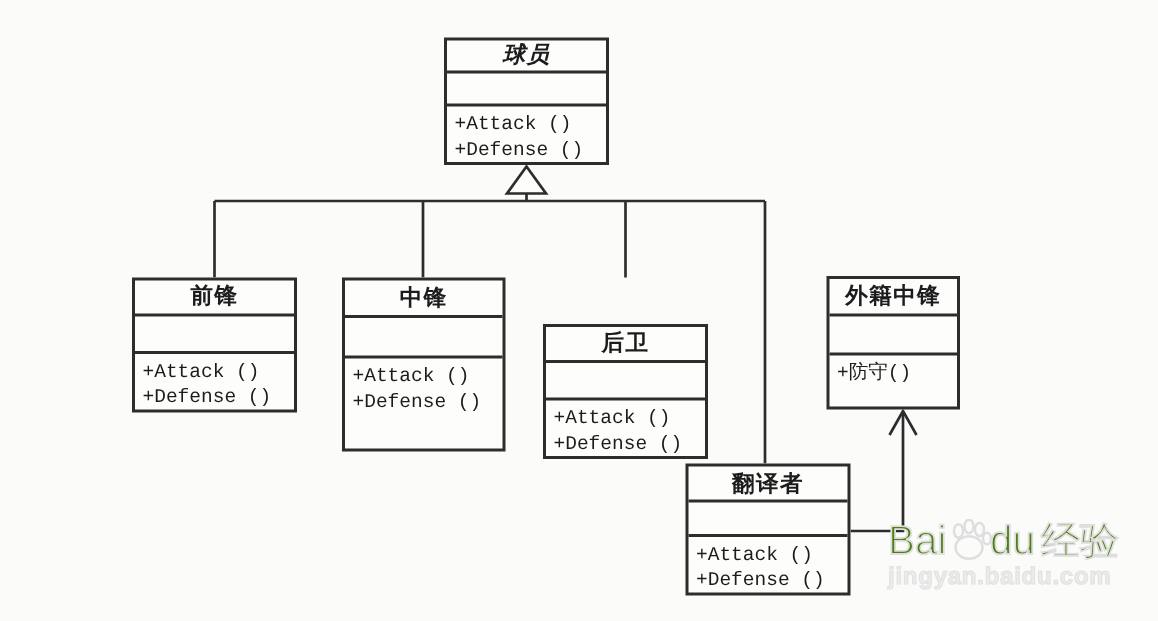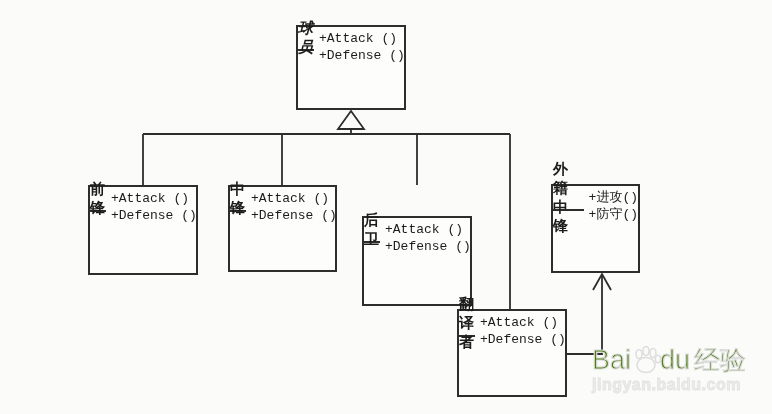--- a/index.html
+++ b/index.html
@@ -15,21 +15,21 @@
   }
   .connector-layer{
     position:absolute;left:0;top:0;width:772px;height:414px;
     pointer-events:none;
   }
   .uml-class{
     position:absolute;
     background:#fdfdfc;
     border:2px solid #2d2d2d;
     box-sizing:border-box;
-    display:flex;flex-direction:row;
+    display:flex;flex-direction:column;
   }
   .uml-class .cname{
     display:flex;align-items:center;justify-content:center;
     font-weight:bold;font-size:15px;color:#1c1c1c;
     border-bottom:2px solid #2d2d2d;
     letter-spacing:1px;
   }
   .uml-class .cname.abstract{font-style:italic;}
   .uml-class .cattrs{
     border-bottom:2px solid #2d2d2d;
@@ -91,36 +91,36 @@
     <div class="cattrs" style="height:23px;"></div>
     <div class="cmethods"><div>+Attack ()</div><div>+Defense ()</div></div>
   </div>
 
   <div class="uml-class" style="left:88px;top:185px;width:110px;height:90px;">
     <div class="cname" style="height:23px;">前锋</div>
     <div class="cattrs" style="height:25px;"></div>
     <div class="cmethods"><div>+Attack ()</div><div>+Defense ()</div></div>
   </div>
 
-  <div class="uml-class" style="left:228px;top:185px;width:109px;height:87px;">
+  <div class="uml-class" style="left:228px;top:185px;width:109px;height:116px;">
     <div class="cname" style="height:23px;">中锋</div>
     <div class="cattrs" style="height:25px;"></div>
     <div class="cmethods"><div>+Attack ()</div><div>+Defense ()</div></div>
   </div>
 
   <div class="uml-class" style="left:362px;top:185px;width:110px;height:90px;margin-top:31px;">
     <div class="cname" style="height:23px;">后卫</div>
     <div class="cattrs" style="height:25px;"></div>
     <div class="cmethods"><div>+Attack ()</div><div>+Defense ()</div></div>
   </div>
 
   <div class="uml-class" style="left:551px;top:184px;width:89px;height:89px;">
     <div class="cname" style="height:23px;">外籍中锋</div>
     <div class="cattrs" style="height:24px;"></div>
-    <div class="cmethods"><div>+进攻()</div><div>+防守()</div></div>
+    <div class="cmethods"><div>+防守()</div></div>
   </div>
 
   <div class="uml-class" style="left:457px;top:309px;width:110px;height:88px;">
     <div class="cname" style="height:24px;">翻译者</div>
     <div class="cattrs" style="height:22px;"></div>
     <div class="cmethods"><div>+Attack ()</div><div>+Defense ()</div></div>
   </div>
 
   <div class="watermark">
     <div class="wm-logo">

